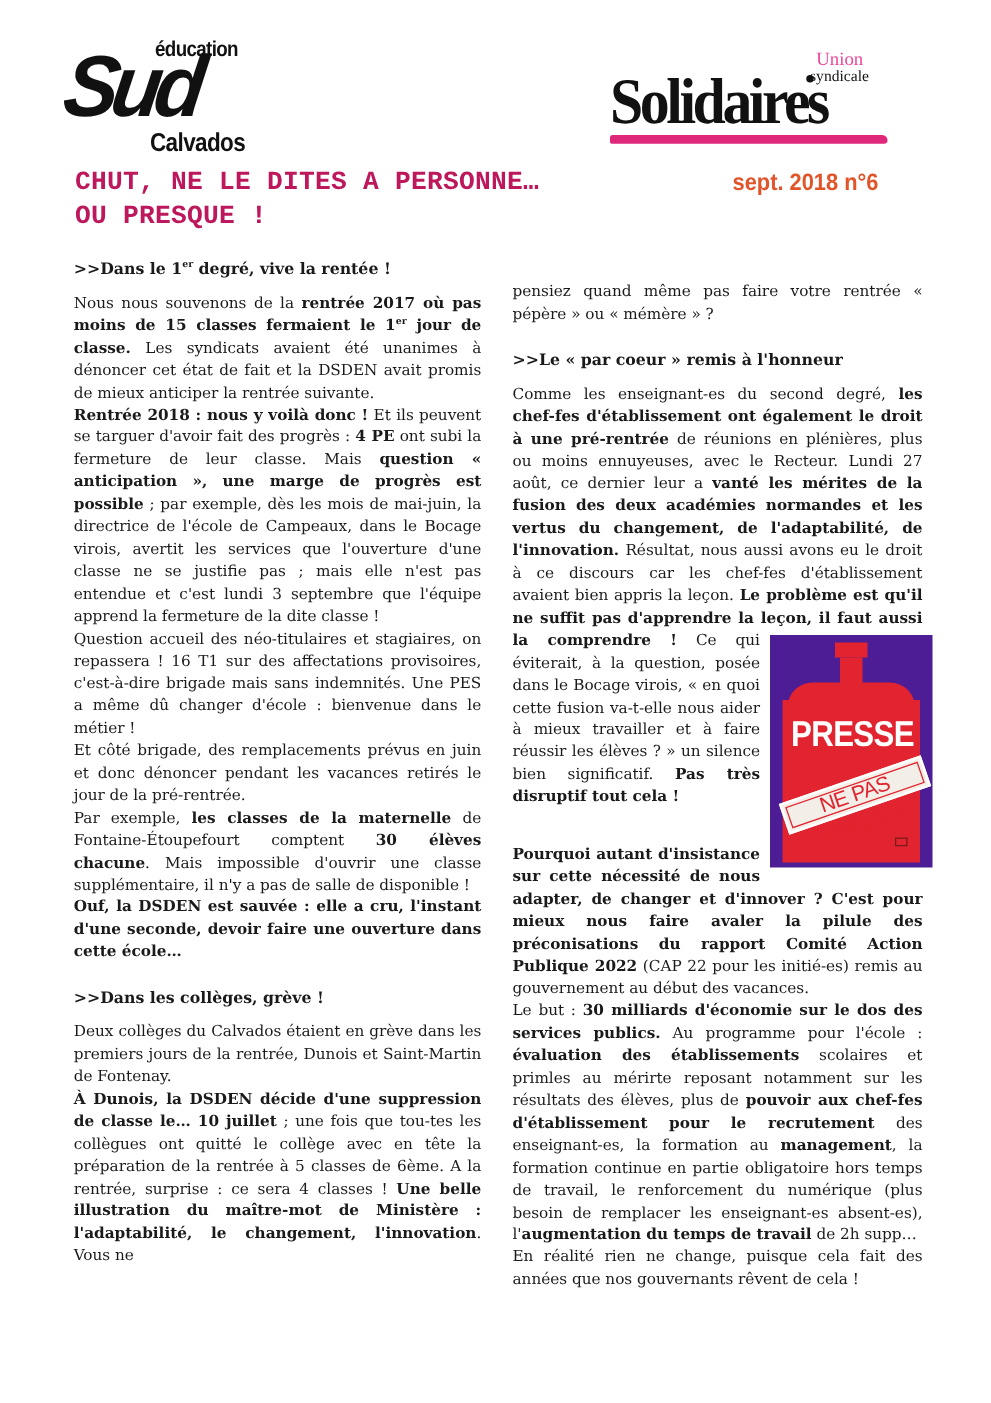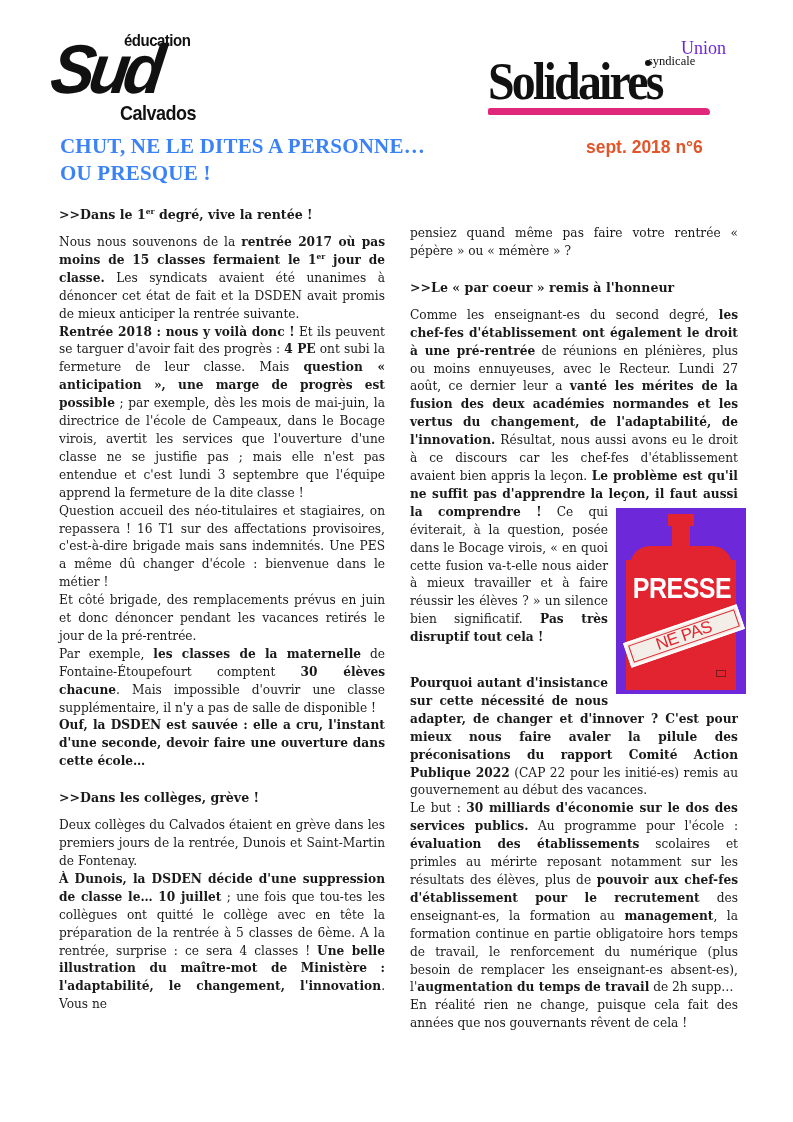--- a/index.html
+++ b/index.html
@@ -6,45 +6,45 @@
   html, body { width: 793px; height: 1122px; background: #ffffff; overflow: hidden; }
   body { position: relative; font-family: "DejaVu Serif", serif; color: #1a1a1a; }
 
   
   .sud-logo { position: absolute; left: 52px; top: 30px; width: 160px; height: 95px; }
   .sud-edu { position: absolute; left: 72px; top: 0; font-family: "Liberation Sans", sans-serif; font-weight: bold; font-size: 15px; letter-spacing: -0.5px; color: #111; transform: scaleY(1.15); transform-origin: top left; }
   .sud-word { position: absolute; left: 0; top: 6px; font-family: "Liberation Sans", sans-serif; font-weight: 900; font-style: italic; font-size: 66px; letter-spacing: -6px; color: #111; line-height: 1; transform: skewX(-8deg) scaleY(1.05); }
   .sud-cal { position: absolute; left: 68px; top: 72px; font-family: "Liberation Sans", sans-serif; font-weight: bold; font-size: 18px; letter-spacing: -0.5px; color: #111; transform: scaleY(1.15); transform-origin: top left; }
 
   .soli-logo { position: absolute; left: 488px; top: 42px; width: 230px; height: 78px; }
-  .soli-union { position: absolute; left: 165px; top: 0; font-family: "Liberation Serif", serif; font-size: 18px; line-height: 13px; color: #6d28d9; margin-left: 28px; }
+  .soli-union { position: absolute; left: 165px; top: 0; font-family: "Liberation Serif", serif; font-size: 15px; line-height: 13px; color: #ec4899; }
   .soli-synd { position: absolute; left: 160px; top: 13px; font-family: "Liberation Serif", serif; font-size: 12.5px; line-height: 13px; color: #111; }
   .soli-dot { position: absolute; left: 157px; top: 18px; width: 6px; height: 6px; background: #111; border-radius: 50%; }
   .soli-word { position: absolute; left: 0; top: 14px; font-family: "Liberation Serif", serif; font-weight: bold; font-size: 52px; letter-spacing: -3px; color: #111; line-height: 1; transform: scaleX(0.92); transform-origin: left; }
   .soli-bar { position: absolute; left: 0; top: 66px; width: 222px; height: 7px; background: #e0287a; border-radius: 3px 6px 4px 2px; }
 
   
-  .title { position: absolute; left: 60px; top: 133px; font-family: Liberation Serif, serif; font-weight: 900; font-size: 21px; line-height: 27px; color: #3b82f6; letter-spacing: 0.2px; }
+  .title { position: absolute; left: 60px; top: 133px; font-family: Liberation Mono, monospace; font-weight: 900; font-size: 21px; line-height: 27px; color: #be185d; letter-spacing: 0.2px; }
   .title .l1, .title .l2 { display: block; font-weight: bold; }
   .issue { position: absolute; left: 586px; top: 136px; font-family: "Liberation Sans", sans-serif; font-weight: bold; font-size: 19px; color: #e2542a; transform: scaleX(0.92); transform-origin: left; }
 
   
   .col { position: absolute; font-family: "DejaVu Serif", serif; font-size: 12.2px; line-height: 17.9px; text-align: justify; color: #1a1a1a; }
   .col1 { left: 59px; top: 206px; width: 326px; }
   .col2 { left: 410px; top: 225px; width: 328px; }
   .col h2 { font-family: "DejaVu Serif", serif; font-size: 12.6px; font-weight: bold; line-height: 18px; text-align: left; }
   .col p { margin: 0; }
   .col b { font-weight: bold; }
   .gap-h { height: 10px; }
   .gap-s { height: 18px; }
   sup { font-size: 7.5px; vertical-align: super; line-height: 0; }
 
   
   .poster-wrap { float: right; width: 130px; height: 186px; margin: 4px -8px 0 8px; }
-  .poster { position: relative; width: 130px; height: 186px; background: #6d28d9; overflow: hidden; }
+  .poster { position: relative; width: 130px; height: 186px; background: #4c1d95; overflow: hidden; }
   .bottle-neck { position: absolute; left: 52px; top: 6px; width: 26px; height: 12px; background: #e1242f; }
   .bottle-neck2 { position: absolute; left: 56px; top: 18px; width: 18px; height: 22px; background: #e1242f; }
   .bottle-shoulder { position: absolute; left: 14px; top: 38px; width: 102px; height: 20px; background: #e1242f; border-radius: 40px 40px 0 0; }
   .bottle-body { position: absolute; left: 10px; top: 52px; width: 110px; height: 130px; background: #e1242f; }
   .presse { position: absolute; left: 14px; top: 72px; width: 104px; text-align: center; font-family: "Liberation Sans", sans-serif; font-weight: bold; font-size: 25px; color: #ffffff; letter-spacing: -0.5px; transform: scaleY(1.15); }
   .nepas { position: absolute; left: 8px; top: 115px; width: 120px; height: 26px; border: 2px solid #ffffff; outline: 1px solid #e1242f; outline-offset: -5px; transform: rotate(-19deg); background: #f3efe8; color: #e1242f; font-family: "Liberation Sans", sans-serif; font-size: 17px; line-height: 22px; text-align: center; letter-spacing: -0.5px; }
   .stamp { position: absolute; left: 100px; top: 162px; width: 10px; height: 7px; border: 1px solid #7a1a1a; }
 </style>
 </head>
 <body>

